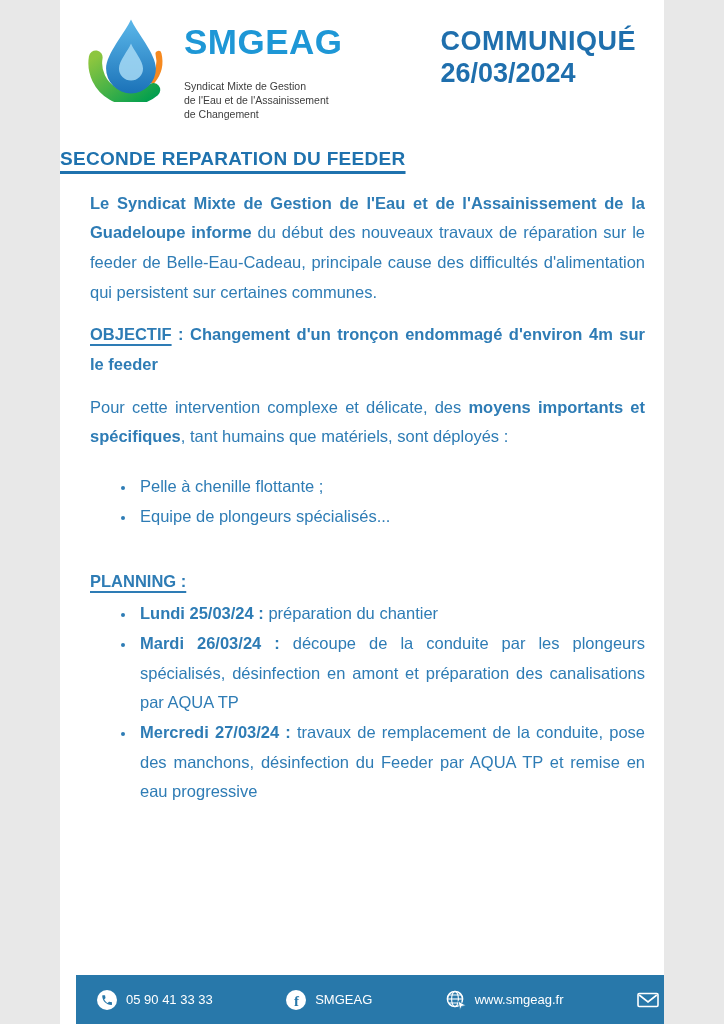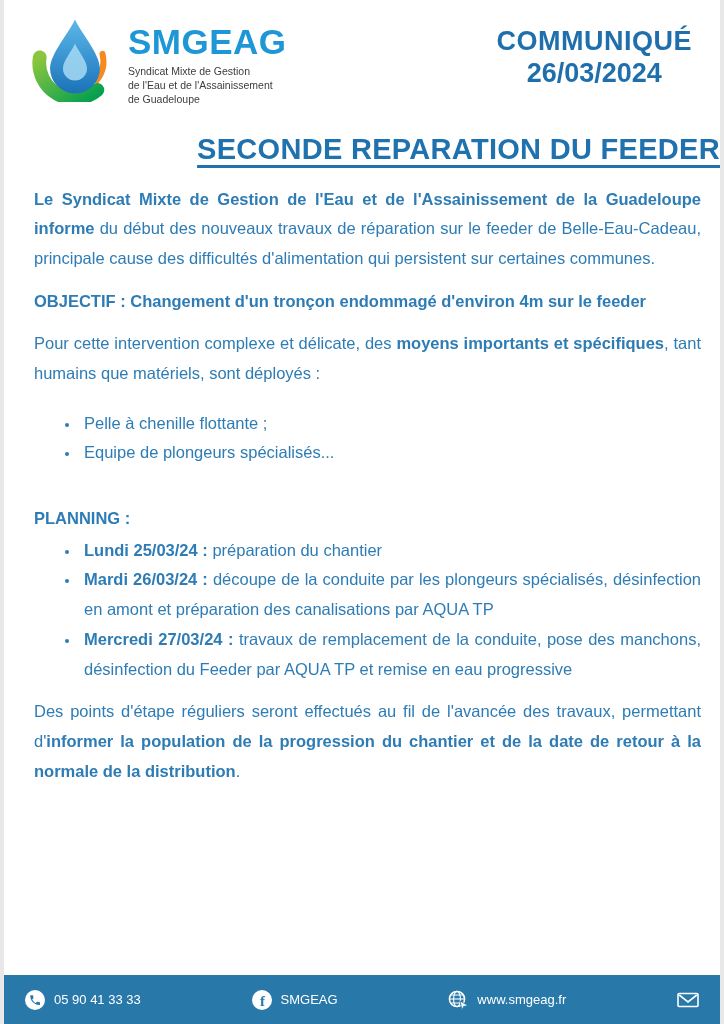--- a/index.html
+++ b/index.html
@@ -1,46 +1,46 @@
 <!DOCTYPE html>
 <html><head>
 <meta charset="utf-8">
 <style>
   html,body{margin:0;padding:0;background:#e8e8e8;}
   .page{
-    width:716px;height:1024px;background:#ffffff;position:relative;overflow:hidden;
+    width:604px;height:1024px;background:#ffffff;position:relative;overflow:hidden;
     font-family:"Liberation Sans",sans-serif;margin:0 auto;
   }
   
   .header{display:flex;justify-content:space-between;align-items:flex-start;padding:16px 28px 0 28px;}
   .logo{display:flex;align-items:flex-start;gap:10px;}
   .logo-mark{width:86px;height:86px;flex:0 0 auto;}
   .logo-textblock{padding-top:8px;}
   .wordmark{font-size:35px;font-weight:bold;color:#1E97D6;letter-spacing:.5px;line-height:1;}
-  .logo-sub{margin-top:6px;font-size:10.5px;color:#3d3d3d;line-height:1.32;}
-  .doc-meta{text-align:center;color:#1F6FAD;font-weight:bold;padding-top:10px;line-height:1.18;}
+  .logo-sub{margin-top:21px;font-size:10.5px;color:#3d3d3d;line-height:1.32;}
+  .doc-meta{text-align:left;color:#1F6FAD;font-weight:bold;padding-top:10px;line-height:1.18;}
   .doc-type{font-size:27px;letter-spacing:.5px;}
   .doc-date{font-size:27px;}
   
-  .title{margin-top:26px;text-align:right;font-size:29px;font-weight:bold;color:#1F72AE;letter-spacing:.3px;}
+  .title{margin-top:26px;text-align:left;font-size:19px;font-weight:bold;color:#1F72AE;letter-spacing:.3px;}
   .title span{text-decoration:underline;text-decoration-thickness:3px;text-underline-offset:6px;}
   
   .content{padding:6px 19px 0 30px;color:#2E7CB5;font-size:16.5px;line-height:1.8;text-align:justify;}
   .content p{margin:13px 0;}
   .content b{font-weight:bold;}
-  .u{text-underline-offset:4px;text-decoration-thickness:2px;}
+  .u{text-decoration:underline;text-underline-offset:4px;text-decoration-thickness:2px;}
   ul{margin:6px 0;padding-left:46px;}
   ul.means{margin-top:20px;margin-bottom:36px;}
   li{padding-left:4px;}
   li::marker{color:#2E7CB5;font-size:13px;}
   .planning-heading{margin-top:24px !important;margin-bottom:2px !important;font-weight:bold;}
   ul.planning{margin-top:2px;}
   
   .footer{
-    position:absolute;left:0;bottom:0;width:100%;height:49px;background:#2878AA;
+    position:absolute;left:16px;bottom:0;width:100%;height:49px;background:#2878AA;
     display:flex;align-items:center;justify-content:space-between;
     padding:0 20px;box-sizing:border-box;color:#ffffff;font-size:13px;
   }
   .f-item{display:flex;align-items:center;gap:8px;white-space:nowrap;}
   .f-item svg{display:block;}
 </style>
 </head>
 <body>
 
 <div class="page">
@@ -61,21 +61,21 @@
         <path d="M82 44 A36 36 0 0 1 75 75" stroke="#F6891F" stroke-width="7" fill="none" stroke-linecap="round"></path>
         <path d="M9 48 A41 41 0 0 0 76 86" stroke="url(#greenGrad)" stroke-width="16" fill="none" stroke-linecap="round"></path>
         <path d="M50 4 C44 18 21 44 21 61 A29 29 0 0 0 79 61 C79 44 56 18 50 4 Z" fill="url(#blueGrad)"></path>
         <path d="M50 32 C47 40 36 52 36 61 A14 14 0 0 0 64 61 C64 52 53 40 50 32 Z" fill="#A6D9F4" opacity="0.85"></path>
       </svg>
       <div class="logo-textblock">
         <div class="wordmark">SMGEAG</div>
         <div class="logo-sub">
           <div>Syndicat Mixte de Gestion</div>
           <div>de l'Eau et de l'Assainissement</div>
-          <div>de Guadeloupe</div>
+          <div>de Changement</div>
         </div>
       </div>
     </div>
     <div class="doc-meta">
       <div class="doc-type">COMMUNIQUÉ</div>
       <div class="doc-date">26/03/2024</div>
     </div>
   </div>
 
   <div class="title"><span>SECONDE REPARATION DU FEEDER</span></div>
@@ -94,21 +94,20 @@
     </ul>
 
     <p class="planning-heading"><b class="u">PLANNING :</b></p>
 
     <ul class="planning">
       <li><b>Lundi 25/03/24 :</b><span> préparation du chantier</span></li>
       <li><b>Mardi 26/03/24 :</b><span> découpe de la conduite par les plongeurs spécialisés, désinfection en amont et préparation des canalisations par AQUA TP</span></li>
       <li><b>Mercredi 27/03/24 :</b><span> travaux de remplacement de la conduite, pose des manchons, désinfection du Feeder par AQUA TP et remise en eau progressive</span></li>
     </ul>
 
-    <p><span>Des points d'étape réguliers seront effectués au fil de l'avancée des travaux, permettant d'</span><b>informer la population de la progression du chantier et de la date de retour à la normale de la distribution</b><span>.</span></p>
 
 
 
   </div>
 
   <div class="footer">
 
     <div class="f-item">
       <svg width="22" height="22" viewBox="0 0 22 22">
         <circle cx="11" cy="11" r="10" fill="#ffffff"></circle>

